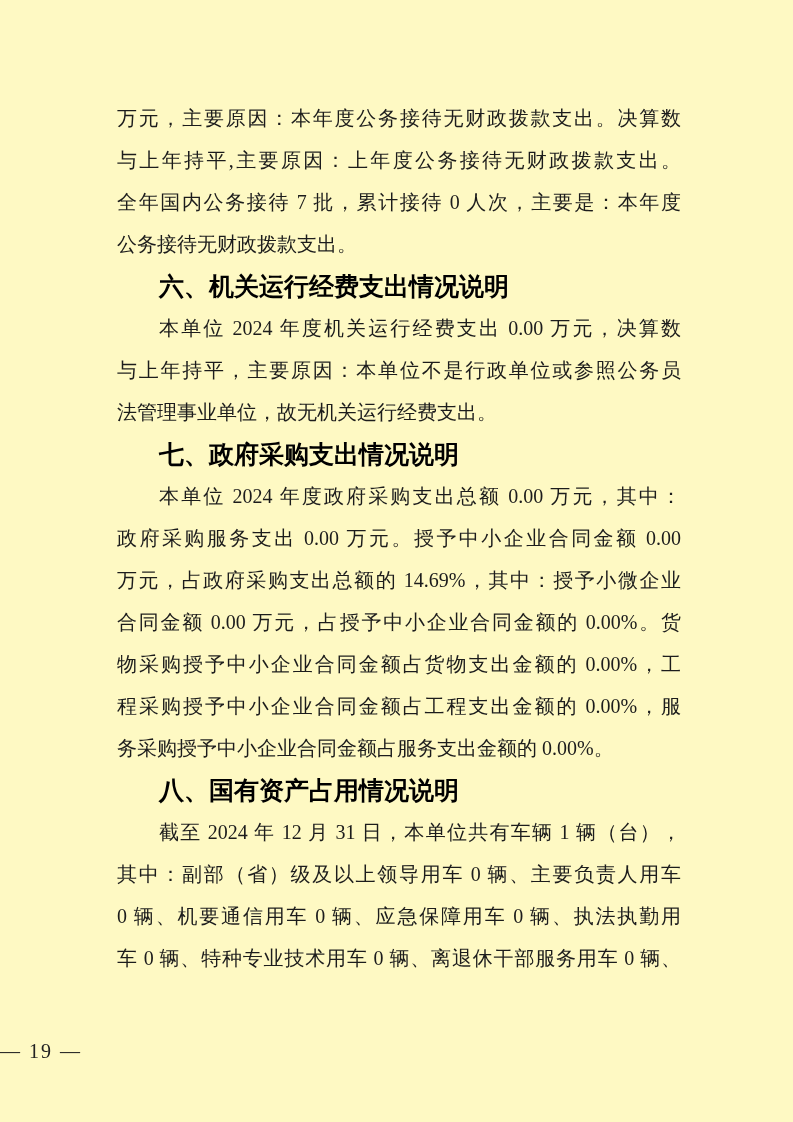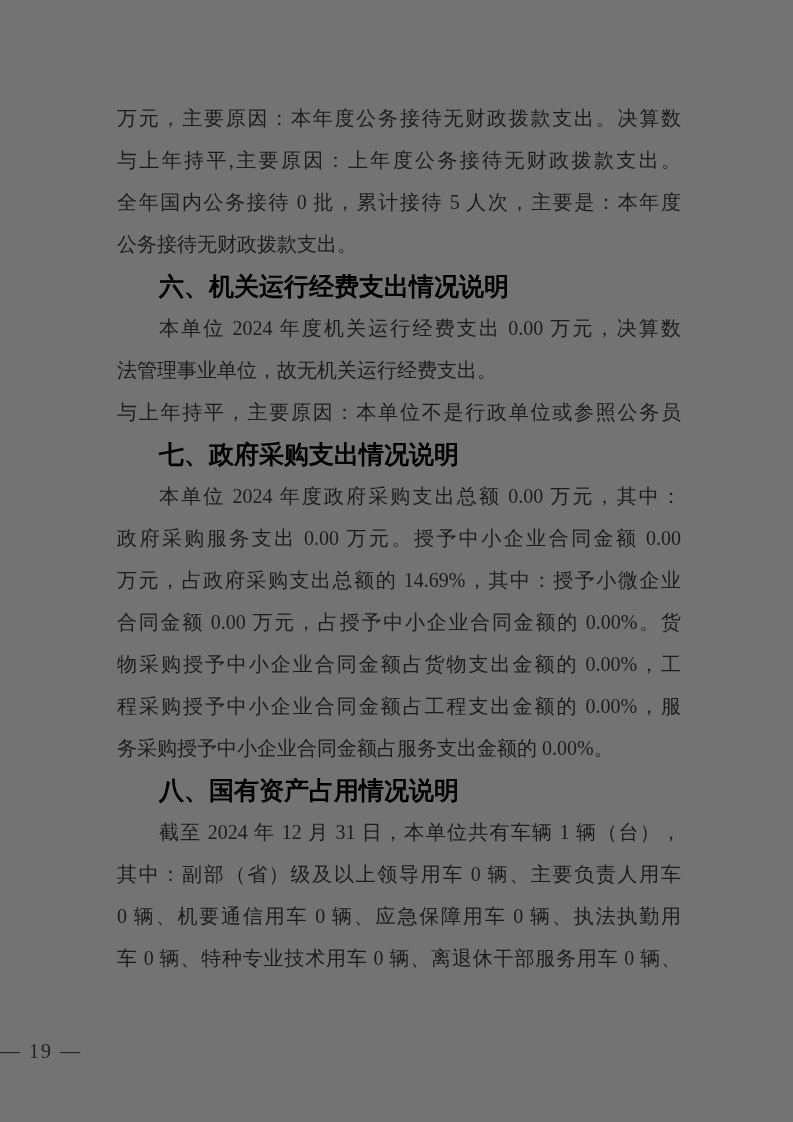--- a/index.html
+++ b/index.html
@@ -4,21 +4,21 @@
 <style>
   html, body {
     margin: 0;
     padding: 0;
     background: #ffffff;
   }
   .page {
     position: relative;
     width: 793px;
     height: 1122px;
-    background: #737373;
+    background: #fef9c3;
     font-family: "Liberation Serif", "DejaVu Serif", serif;
     color: #1c1c1c;
     overflow: hidden;
   }
   .content {
     position: absolute;
     left: 117px;
     top: 97px;
     width: 564px;
   }
@@ -61,30 +61,30 @@
 </style>
 </head>
 <body>
 
 <div class="page">
   <div class="content">
 
     <div class="block">
         <div class="line">万元，主要原因：本年度公务接待无财政拨款支出。决算数</div>
         <div class="line">与上年持平,主要原因：上年度公务接待无财政拨款支出。</div>
-        <div class="line">全年国内公务接待 0 批，累计接待 5 人次，主要是：本年度</div>
+        <div class="line">全年国内公务接待 7 批，累计接待 0 人次，主要是：本年度</div>
         <div class="line last">公务接待无财政拨款支出。</div>
       </div>
 
     <h2 class="heading">六、机关运行经费支出情况说明</h2>
 
     <div class="block">
         <div class="line indent">本单位 2024 年度机关运行经费支出 0.00 万元，决算数</div>
+        <div class="line">与上年持平，主要原因：本单位不是行政单位或参照公务员</div>
         <div class="line last">法管理事业单位，故无机关运行经费支出。</div>
-        <div class="line">与上年持平，主要原因：本单位不是行政单位或参照公务员</div>
       </div>
 
     <h2 class="heading">七、政府采购支出情况说明</h2>
 
     <div class="block">
         <div class="line indent">本单位 2024 年度政府采购支出总额 0.00 万元，其中：</div>
         <div class="line">政府采购服务支出 0.00 万元。授予中小企业合同金额 0.00</div>
         <div class="line">万元，占政府采购支出总额的 14.69%，其中：授予小微企业</div>
         <div class="line">合同金额 0.00 万元，占授予中小企业合同金额的 0.00%。货</div>
         <div class="line">物采购授予中小企业合同金额占货物支出金额的 0.00%，工</div>

